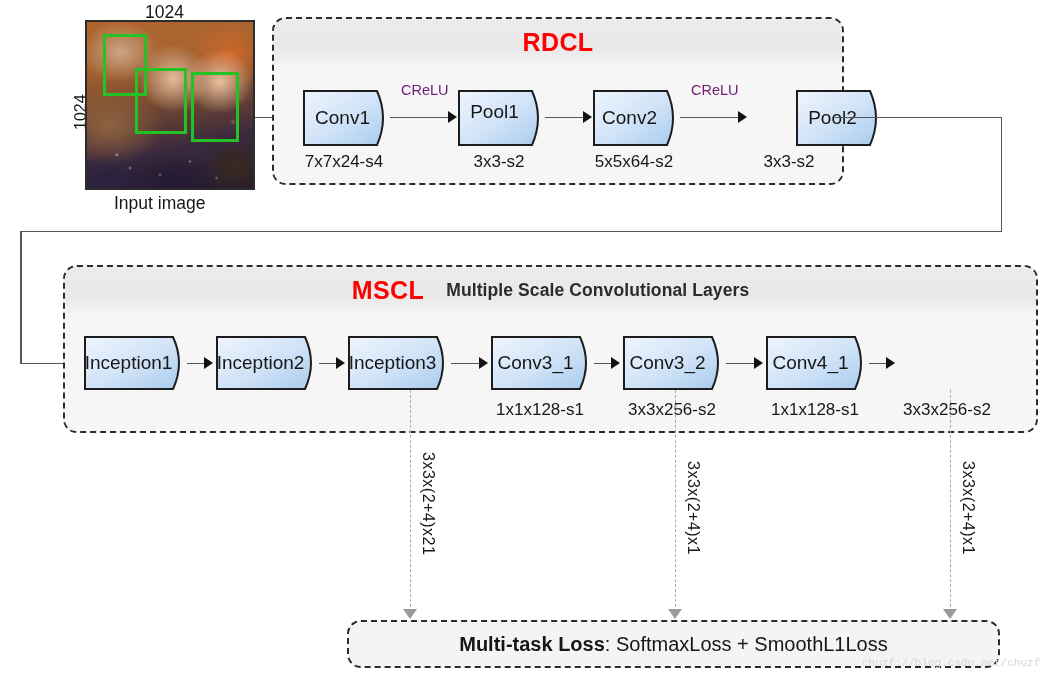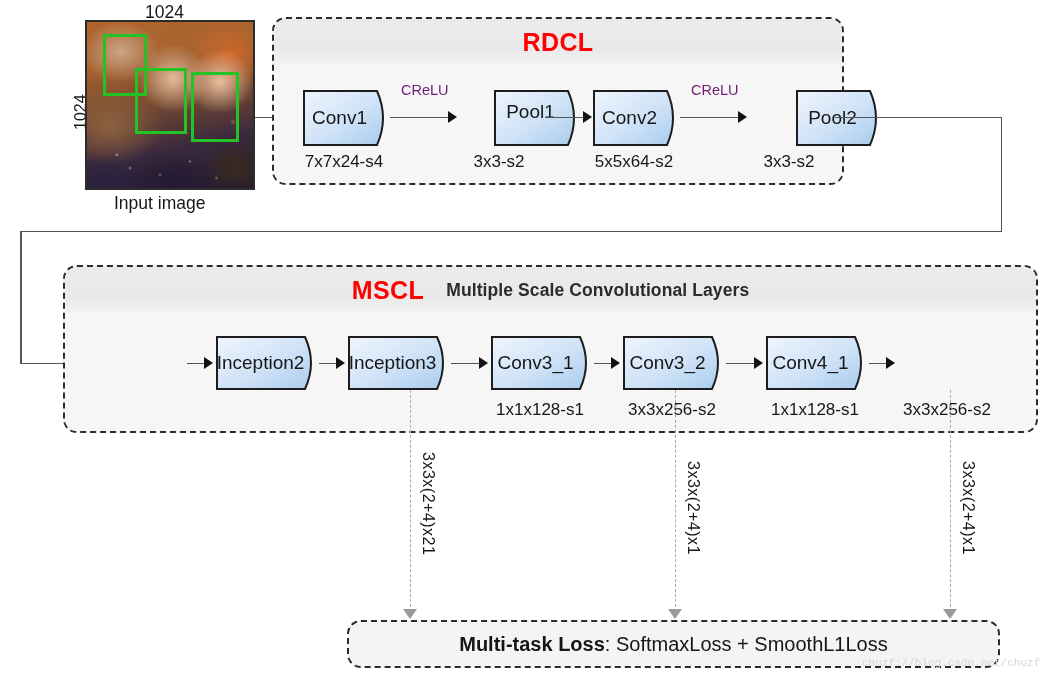--- a/index.html
+++ b/index.html
@@ -108,40 +108,40 @@
   <div class="wire h" style="left:255px;top:116.5px;width:48px;"></div>
   <div class="arrowR" style="left:296px;top:111px;"></div>
 
   <div class="group" style="left:272px;top:17px;width:572px;height:168px;">
     <div class="group-head">
       <span class="head-acr">RDCL</span>
     </div>
     <div class="group-body"></div>
   </div>
 
-  <div class="layer" style="left:303px;top:90px;width:82px;height:56px;">
+  <div class="layer" style="left:303px;top:90px;width:82px;height:56px;padding-left:6px;">
     <svg width="92" height="56" viewBox="0 0 92 56">
       <defs>
           <linearGradient id="g1" x1="0" y1="0" x2="1" y2="1">
         <stop offset="0%" stop-color="#eff5fd"></stop>
             <stop offset="55%" stop-color="#cfe2f7"></stop>
         <stop offset="100%" stop-color="#a9ccee"></stop>
           </linearGradient>
         </defs>
       <path d="M1,1 L74,1 Q86,28 74,55 L1,55 Z" fill="url(#g1)" stroke="#1d1d1d" stroke-width="2"></path>
     </svg>
     <div class="lbl">Conv1</div>
   </div>
   <div class="sublabel" style="left:287px;top:152px;width:114px;">7x7x24-s4</div>
 
   <div class="crelu" style="left:401px;top:82px;">CReLU</div>
   <div class="wire h" style="left:390px;top:116.5px;width:65px;"></div>
   <div class="arrowR" style="left:448px;top:111px;"></div>
 
-  <div class="layer" style="left:458px;top:90px;width:82px;height:44px;margin-left:36px;">
+  <div class="layer" style="left:458px;top:90px;width:82px;height:44px;">
     <svg width="92" height="56" viewBox="0 0 92 56">
       <path d="M1,1 L74,1 Q86,28 74,55 L1,55 Z" fill="url(#g1)" stroke="#1d1d1d" stroke-width="2"></path>
     </svg>
     <div class="lbl">Pool1</div>
   </div>
   <div class="sublabel" style="left:442px;top:152px;width:114px;">3x3-s2</div>
 
   <div class="wire h" style="left:545px;top:116.5px;width:45px;"></div>
   <div class="arrowR" style="left:583px;top:111px;"></div>
 
@@ -173,20 +173,26 @@
   <div class="arrowR" style="left:72px;top:357px;"></div>
 
   <div class="group" style="left:63px;top:265px;width:975px;height:168px;">
     <div class="group-head">
       <span class="head-acr">MSCL</span>
       <span class="head-full">Multiple Scale Convolutional Layers</span>
     </div>
     <div class="group-body"></div>
   </div>
 
+  <div class="layer" style="left:84px;top:336px;width:98px;height:54px;">
+    <svg width="110" height="54" viewBox="0 0 110 54">
+      <path d="M1,1 L89,1 Q101,27 89,53 L1,53 Z" fill="url(#g1)" stroke="#1d1d1d" stroke-width="2"></path>
+    </svg>
+    <div class="lbl">Inception1</div>
+  </div>
   <div class="wire h" style="left:187px;top:362.5px;width:24px;"></div>
   <div class="arrowR" style="left:204px;top:357px;"></div>
 
   <div class="layer" style="left:216px;top:336px;width:98px;height:54px;">
     <svg width="110" height="54" viewBox="0 0 110 54">
       <path d="M1,1 L89,1 Q101,27 89,53 L1,53 Z" fill="url(#g1)" stroke="#1d1d1d" stroke-width="2"></path>
     </svg>
     <div class="lbl">Inception2</div>
   </div>
   <div class="wire h" style="left:319px;top:362.5px;width:24px;"></div>

